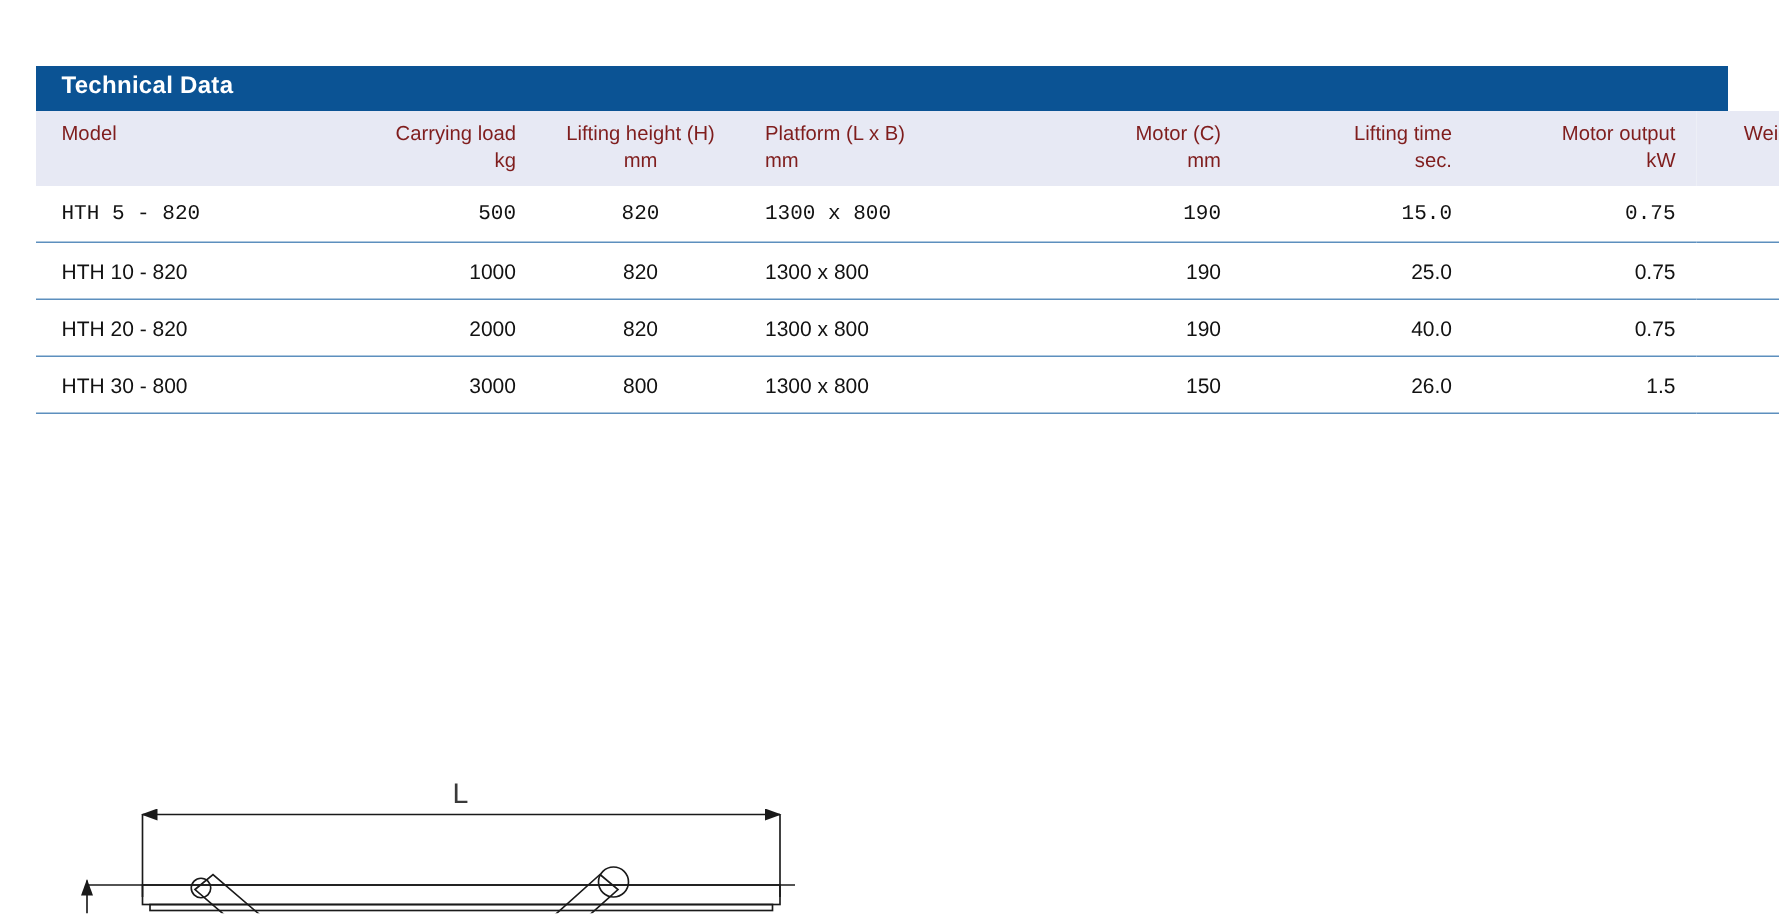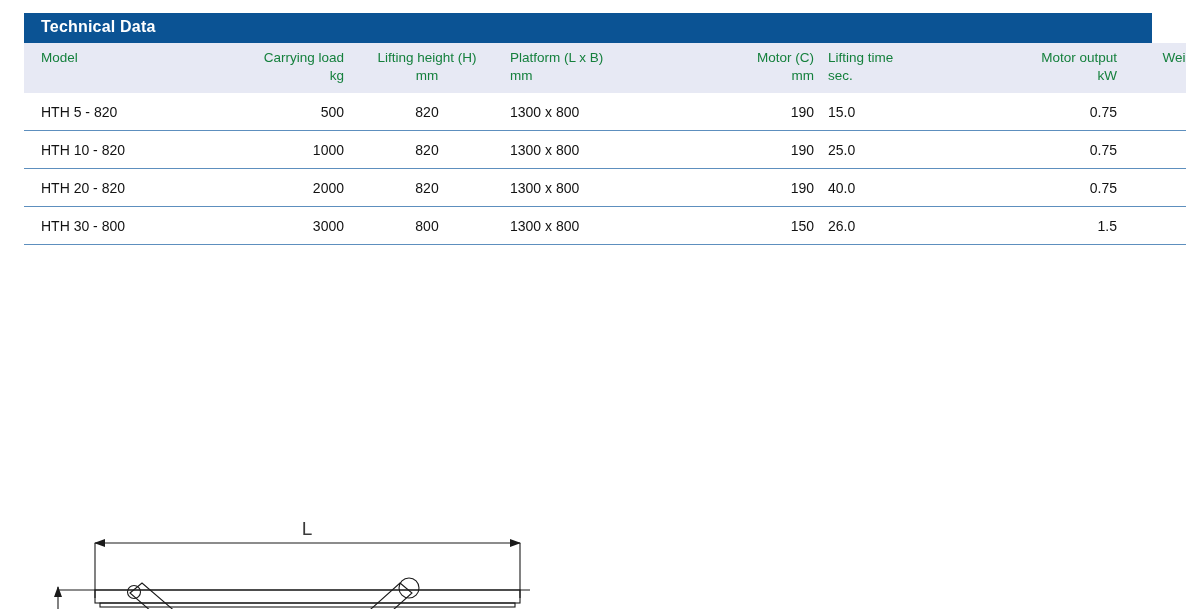--- a/index.html
+++ b/index.html
@@ -24,54 +24,55 @@
     width: 1128px;
   }
   .table-title-bar {
     background: #0b5394;
     color: #ffffff;
     font-size: 16px;
     font-weight: bold;
     letter-spacing: .2px;
     padding: 6px 0 7px 17px;
     line-height: 1.05;
+    margin-top: 31px;
   }
   table.tech {
     width: 100%;
     border-collapse: collapse;
     table-layout: fixed;
     font-size: 13.5px;
   }
   table.tech thead th {
     background: #e7e9f4;
     font-weight: normal;
-    color: #15803d;
+    color: #7f1d1d;
     vertical-align: top;
     padding: 6px 0 9px 0;
     line-height: 1.32;
     font-size: 13.5px;
   }
   table.tech thead th .hd2 { display: block; }
   table.tech tbody td {
     padding: 11px 0 10px 0;
     border-top: 1.3px solid #5d8fbe;
     font-size: 14px;
     color: #121212;
     white-space: nowrap;
   }
-  table.tech tbody tr:first-child td { border-top: none; }
+  table.tech tbody tr:first-child td { border-top: none; font-family: Liberation Mono, monospace; }
   table.tech tbody tr:last-child td { border-bottom: 1.3px solid #5d8fbe; }
 
   
   .c-model  { width: 175px; text-align: left;  padding-left: 17px !important; }
   .c-load   { width: 128px; text-align: right; padding-right: 14px !important; }
   .c-lift   { width: 138px; text-align: center; padding-right: 14px !important; }
   .c-plat   { width: 150px; text-align: left; padding-right: 14px !important; }
   .c-hgt    { width: 140px; text-align: right; padding-right: 14px !important; }
-  .c-time   { width: 140px; text-align: left; padding-right: 14px !important; }
+  .c-time   { width: 140px; text-align: right; padding-right: 14px !important; }
   .c-motor  { width: 135px; text-align: right; padding-right: 14px !important; }
   .c-weight { width: 122px; text-align: right; padding-right: 17px !important; }
 
   
   #drawing {
     position: absolute;
     left: 0;
     top: 250px;
     width: 1186px;
     height: 359px;

